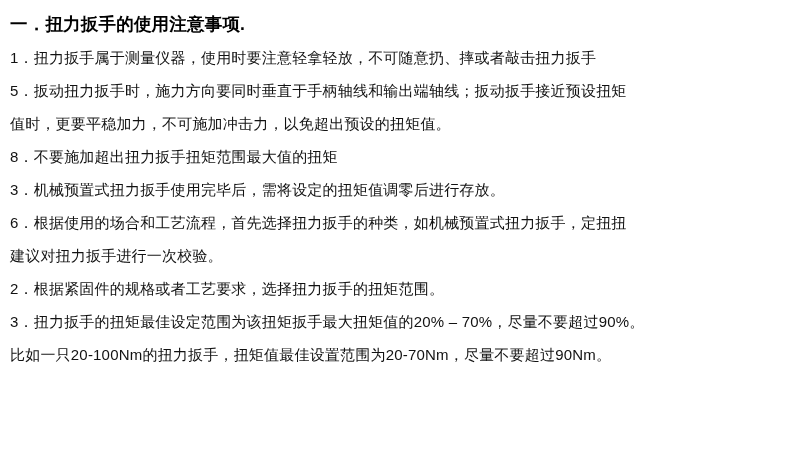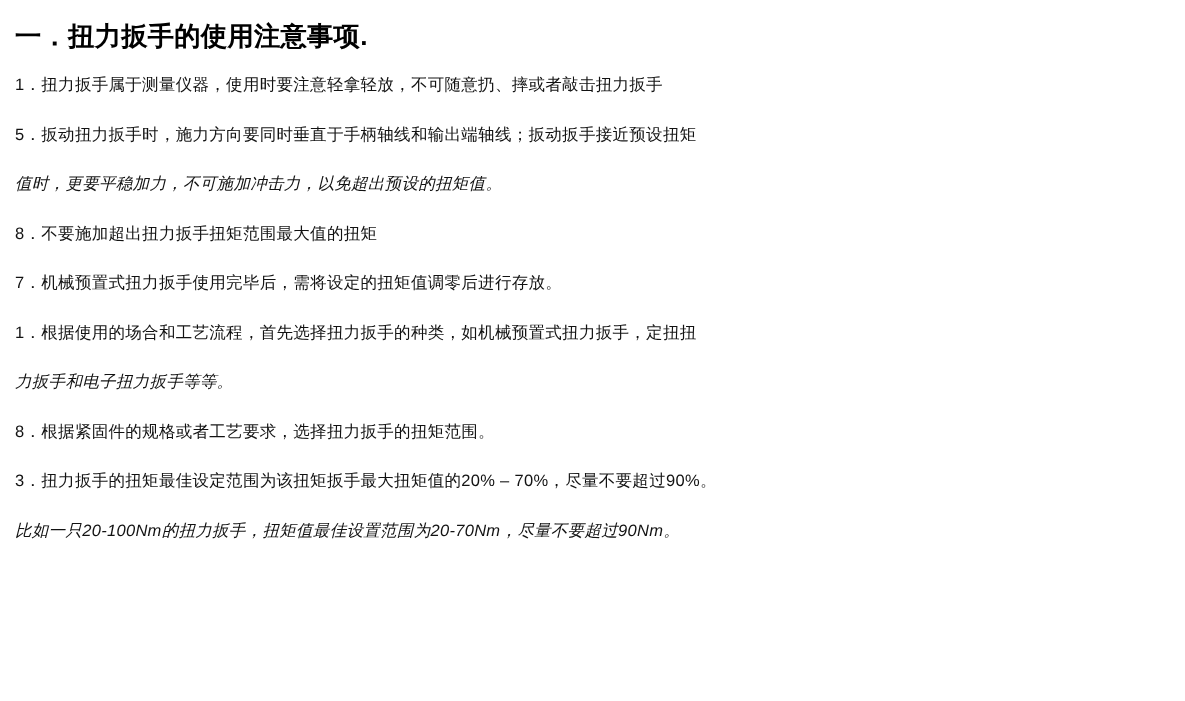--- a/index.html
+++ b/index.html
@@ -14,51 +14,50 @@
     color: #1a1a1a;
     overflow: hidden;
   }
   .doc {
     box-sizing: border-box;
     width: 790px;
     height: 451px;
     padding: 8px 26px 0 10px;
   }
   .line {
-    font-size: 11px;
+    font-size: 15px;
     line-height: 33px;
     white-space: nowrap;
     letter-spacing: 0.2px;
     color: #121212;
   }
   .heading {
     font-weight: bold;
     font-size: 17.5px;
     line-height: 33px;
     letter-spacing: 0.2px;
     color: #000000;
   }
   .continuation {
     padding-left: 0px;
-    font-style: italic;
   }
 </style>
 </head>
 <body>
 
 <div class="doc">
 
   <div class="heading">一．扭力扳手的使用注意事项.</div>
 
   <div class="line">1．扭力扳手属于测量仪器，使用时要注意轻拿轻放，不可随意扔、摔或者敲击扭力扳手</div>
   <div class="line">5．扳动扭力扳手时，施力方向要同时垂直于手柄轴线和输出端轴线；扳动扳手接近预设扭矩</div>
   <div class="line continuation">值时，更要平稳加力，不可施加冲击力，以免超出预设的扭矩值。</div>
   <div class="line">8．不要施加超出扭力扳手扭矩范围最大值的扭矩</div>
-  <div class="line">7．机械预置式扭力扳手使用完毕后，需将设定的扭矩值调零后进行存放。</div>
+  <div class="line">3．机械预置式扭力扳手使用完毕后，需将设定的扭矩值调零后进行存放。</div>
 
 
-  <div class="line">1．根据使用的场合和工艺流程，首先选择扭力扳手的种类，如机械预置式扭力扳手，定扭扭</div>
-  <div class="line continuation">力扳手和电子扭力扳手等等。</div>
-  <div class="line">8．根据紧固件的规格或者工艺要求，选择扭力扳手的扭矩范围。</div>
+  <div class="line">6．根据使用的场合和工艺流程，首先选择扭力扳手的种类，如机械预置式扭力扳手，定扭扭</div>
+  <div class="line continuation">建议对扭力扳手进行一次校验。</div>
+  <div class="line">2．根据紧固件的规格或者工艺要求，选择扭力扳手的扭矩范围。</div>
   <div class="line">3．扭力扳手的扭矩最佳设定范围为该扭矩扳手最大扭矩值的20% – 70%，尽量不要超过90%。</div>
   <div class="line continuation">比如一只20-100Nm的扭力扳手，扭矩值最佳设置范围为20-70Nm，尽量不要超过90Nm。</div>
 
 </div>
 
 </body></html>

